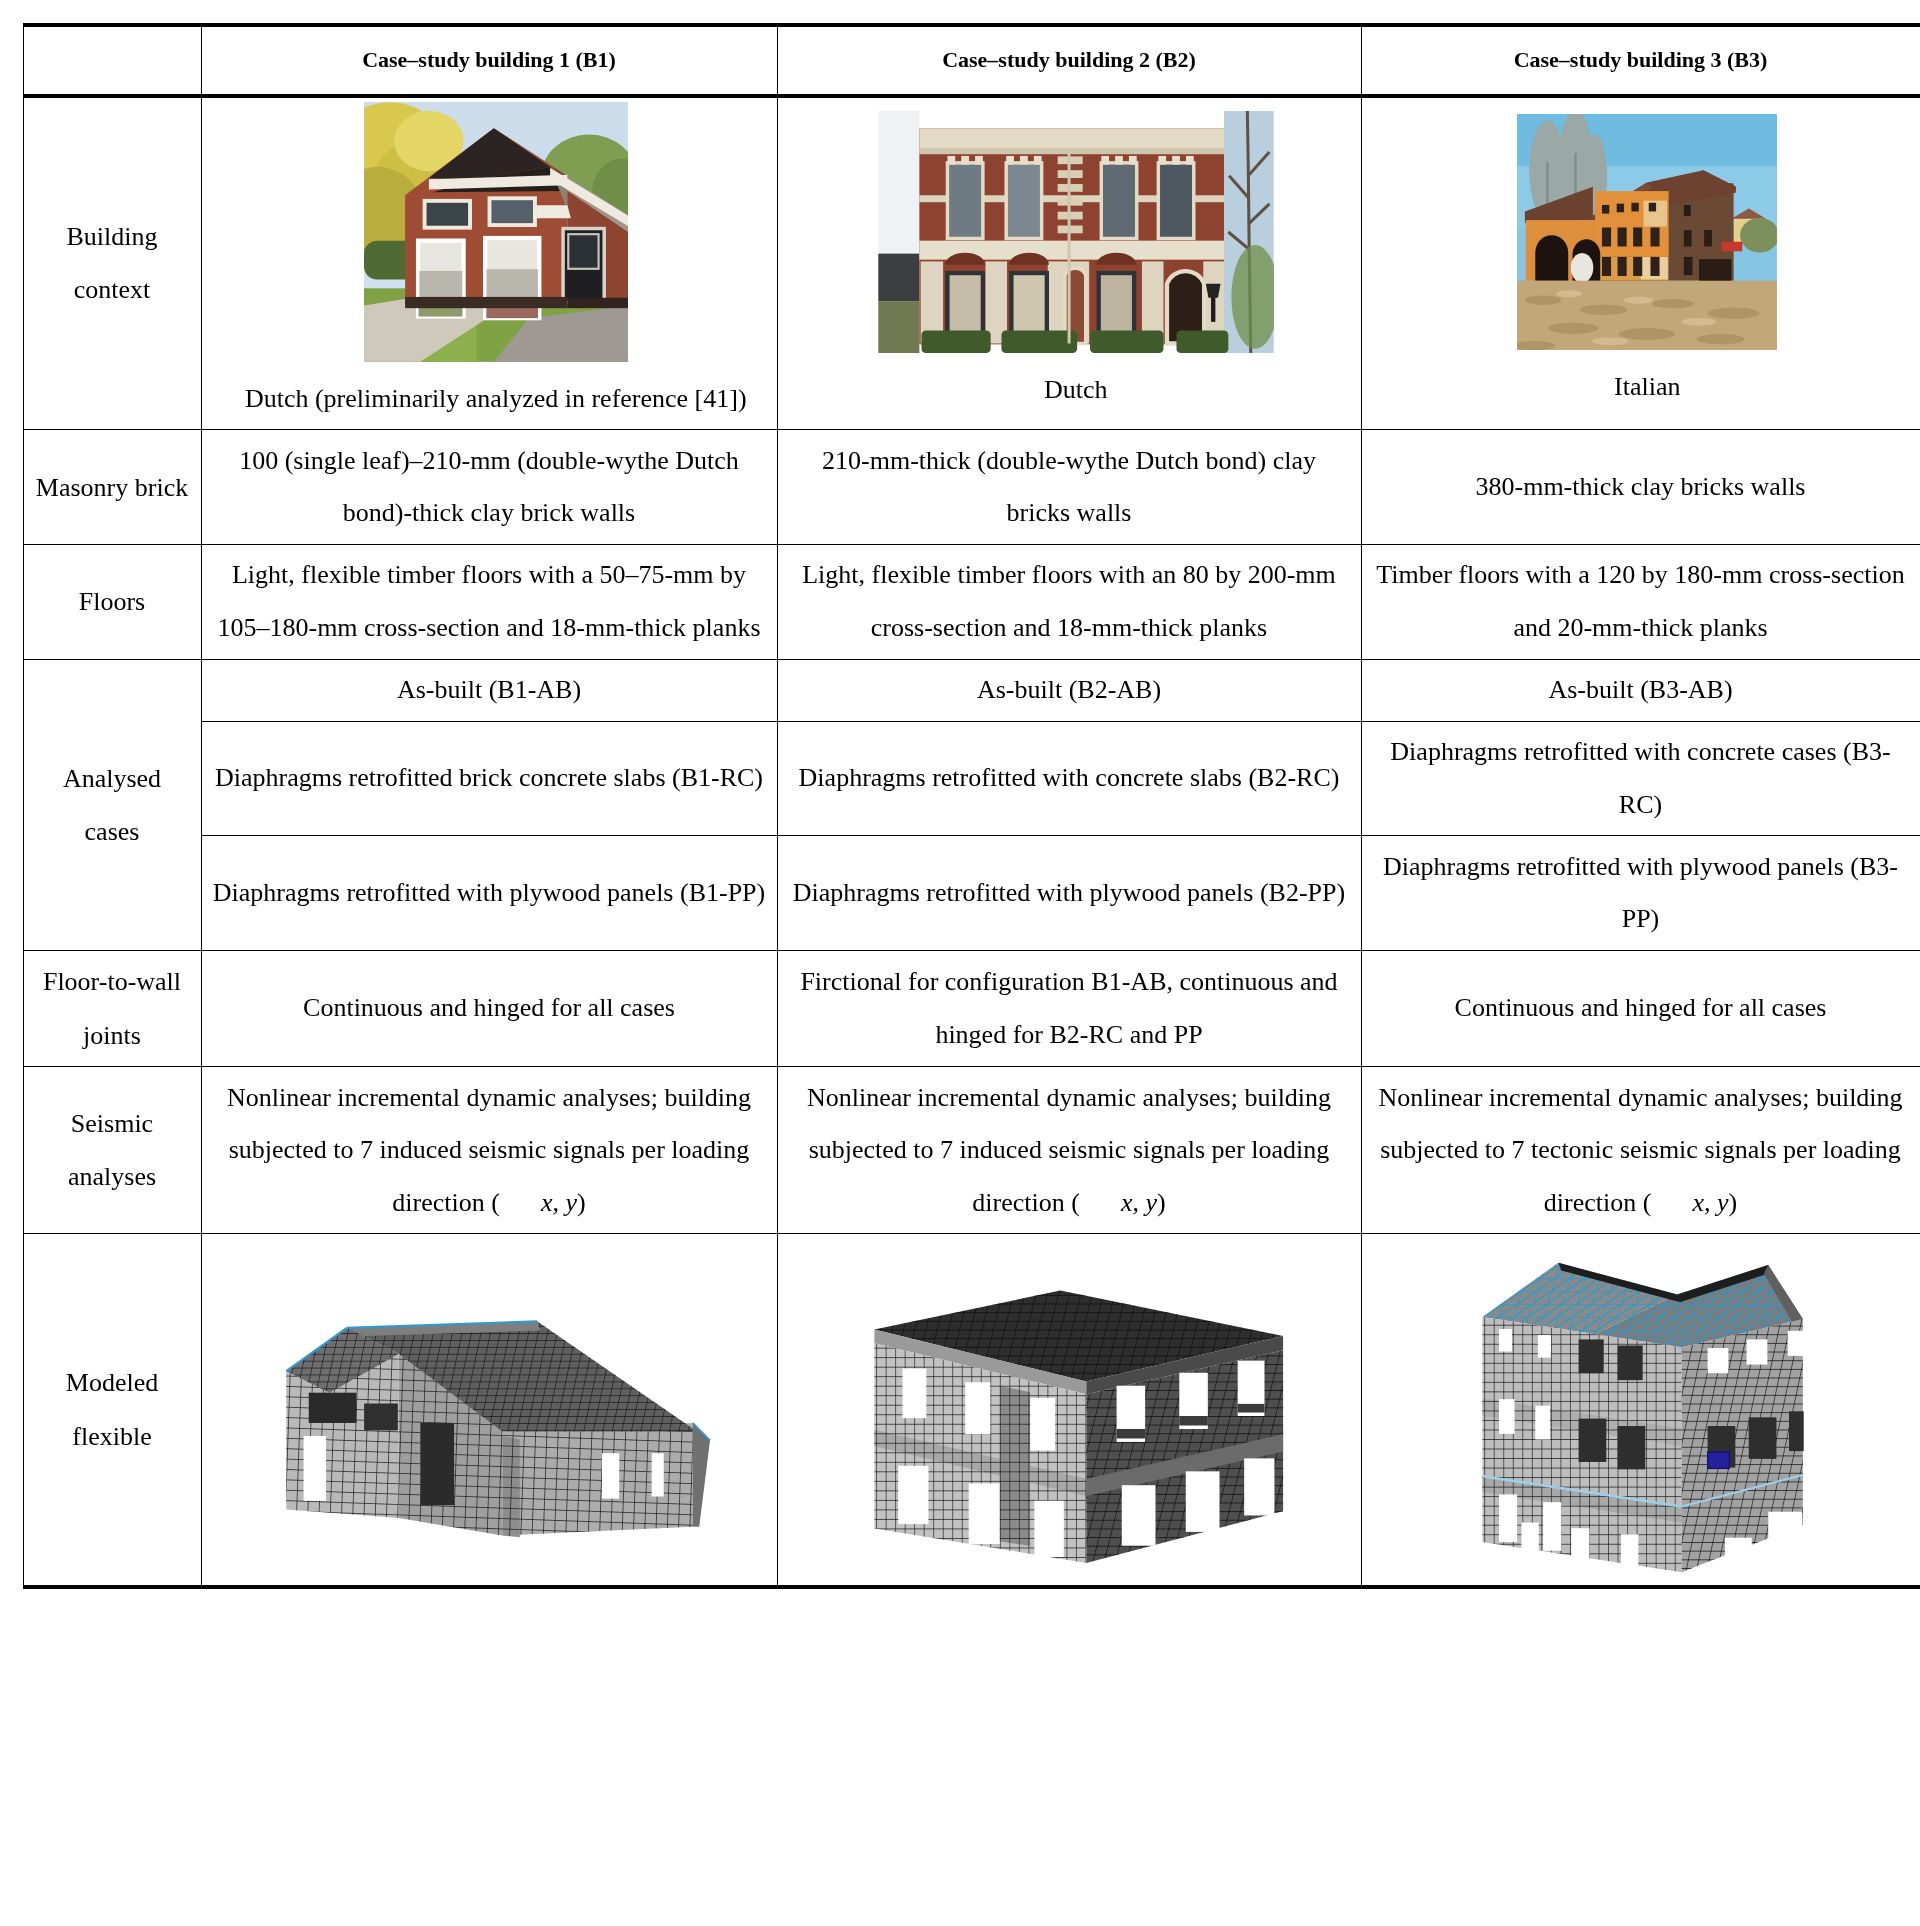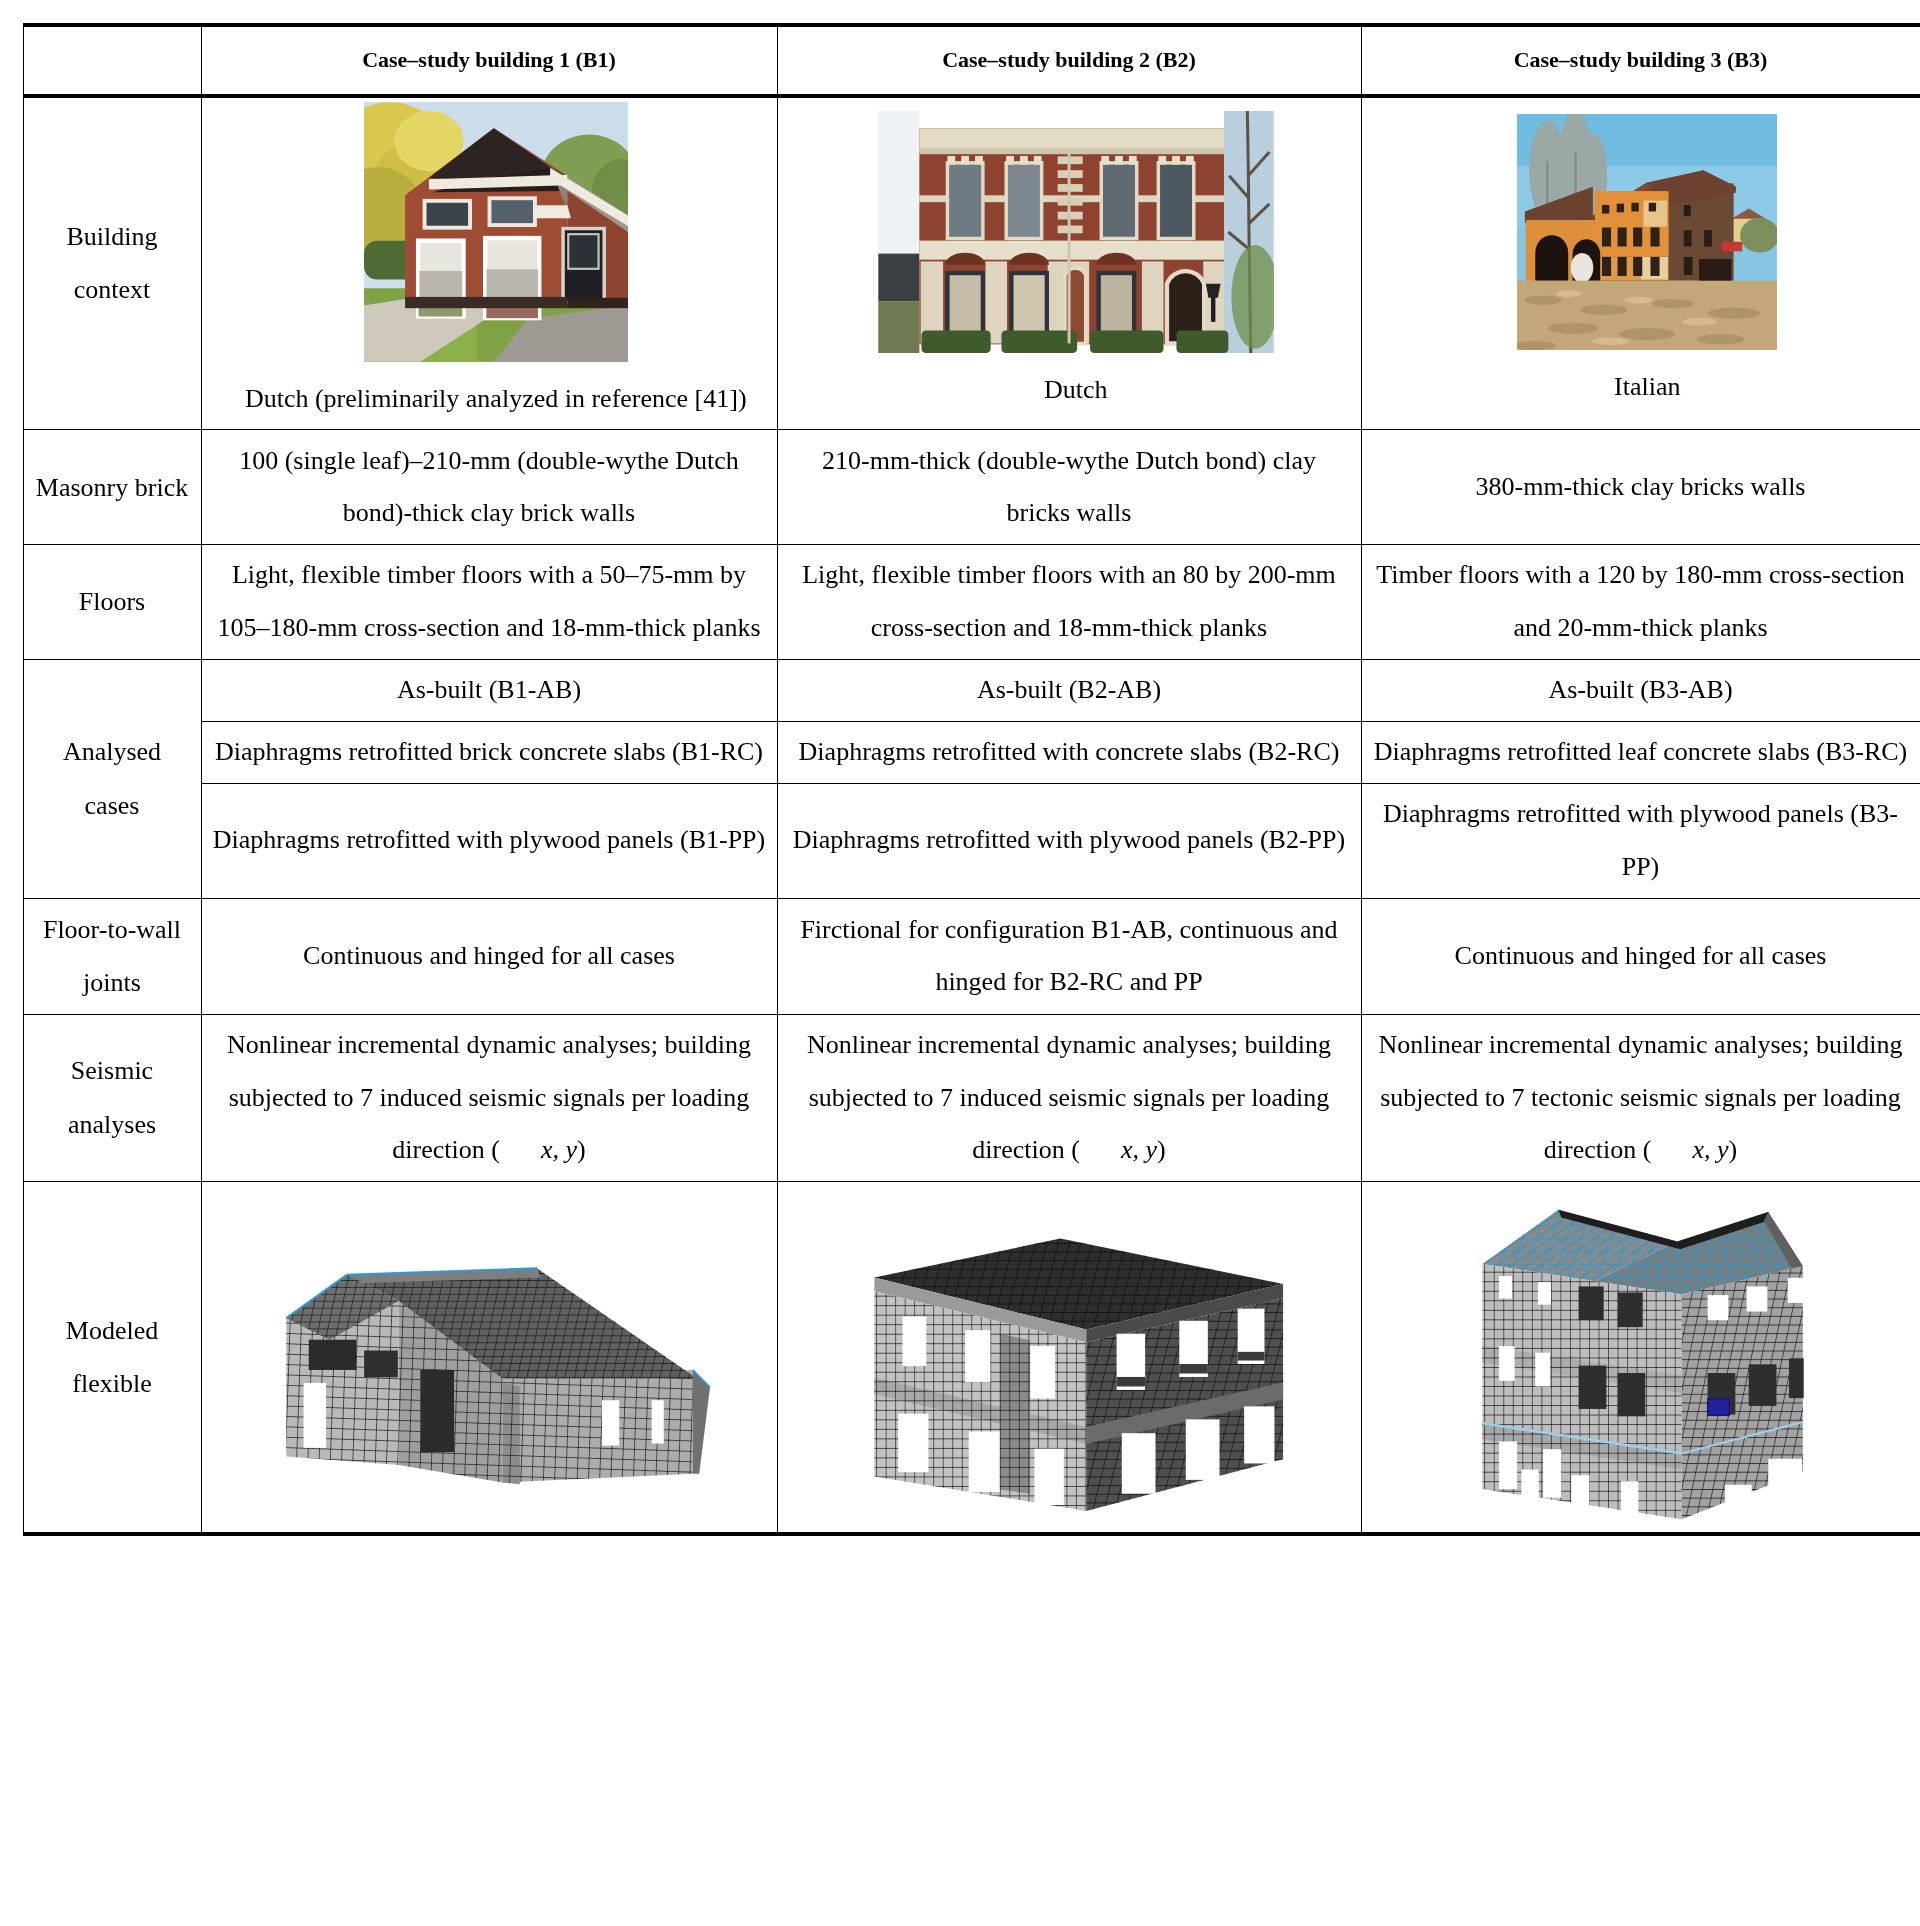--- a/index.html
+++ b/index.html
@@ -354,21 +354,21 @@
 
   <tr>
     <td class="rowlabel" rowspan="3">Analysed cases</td>
     <td>As-built (B1-AB)</td>
     <td>As-built (B2-AB)</td>
     <td>As-built (B3-AB)</td>
   </tr>
   <tr>
     <td>Diaphragms retrofitted brick concrete slabs (B1-RC)</td>
     <td>Diaphragms retrofitted with concrete slabs (B2-RC)</td>
-    <td>Diaphragms retrofitted leaf concrete slabs (B3-RC)</td>
+    <td>Diaphragms retrofitted with concrete cases (B3-RC)</td>
   </tr>
   <tr>
     <td>Diaphragms retrofitted with plywood panels (B1-PP)</td>
     <td>Diaphragms retrofitted with plywood panels (B2-PP)</td>
     <td>Diaphragms retrofitted with plywood panels (B3-PP)</td>
   </tr>
 
   <tr>
     <td class="rowlabel">Floor-to-wall joints</td>
     <td>Continuous and hinged for all cases</td>

